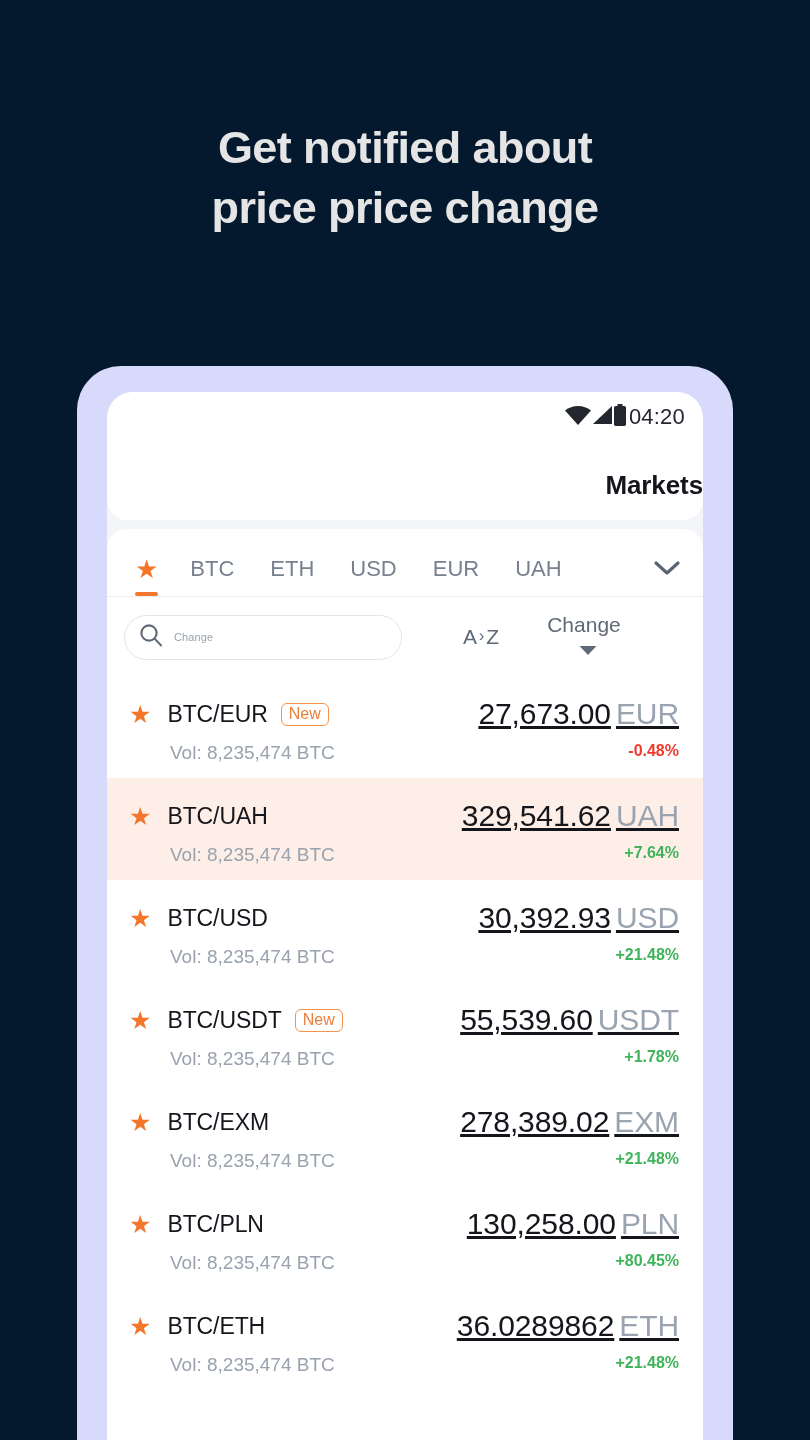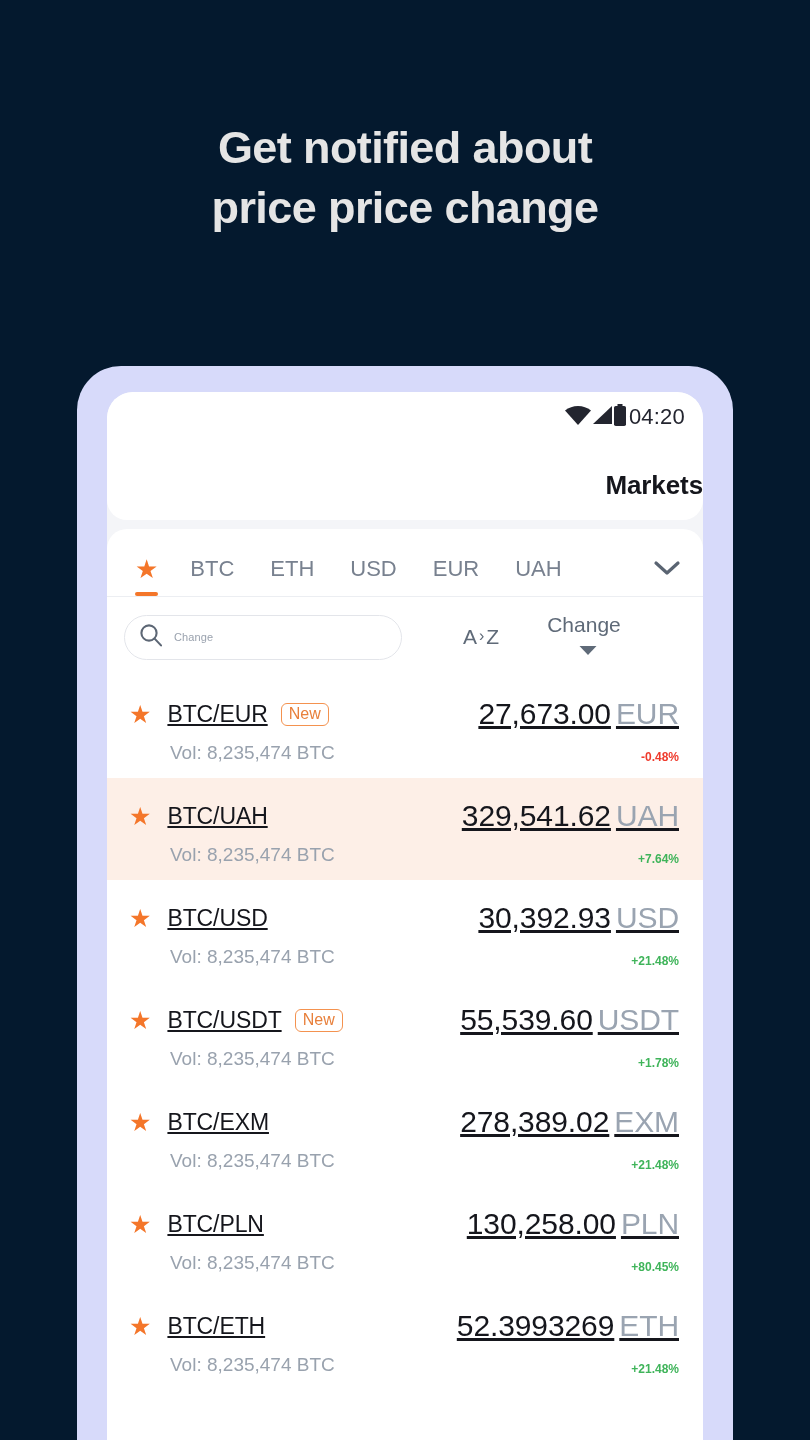--- a/index.html
+++ b/index.html
@@ -224,21 +224,20 @@
     color: #f4762a;
     font-size: 25px;
     line-height: 1;
     flex: 0 0 auto;
   }
   .pair-name {
     font-size: 23px;
     color: #15161c;
     margin-left: 16px;
     letter-spacing: -0.1px;
-    text-decoration: underline;
   }
   .new-badge {
     margin-left: 13px;
     border: 1px solid #f4924f;
     color: #e8803c;
     font-size: 16px;
     border-radius: 6px;
     padding: 2px 7px 3px;
     line-height: 1;
     letter-spacing: 0.1px;
@@ -250,31 +249,31 @@
     letter-spacing: -0.1px;
     white-space: nowrap;
     text-decoration: underline;
   }
   .price-cur {
     color: #9aa4b1;
     margin-left: 5px;
   }
   .row-bottom {
     display: flex;
-    align-items: flex-end;
+    align-items: flex-start;
     padding-top: 11px;
   }
   .vol-text {
     font-size: 19px;
     color: #99a2ae;
     margin-left: 41px;
   }
   .change-text {
     margin-left: auto;
-    font-size: 12px;
+    font-size: 16px;
     font-weight: bold;
     white-space: nowrap;
   }
   .change-up { color: #3fb45a; }
   .change-down { color: #ef3b2d; }
 </style>
 </head>
 <body>
 
 <div id="promo-headline">
@@ -428,21 +427,21 @@
           <div class="row-bottom">
             <span class="vol-text">Vol: 8,235,474 BTC</span>
             <span class="change-text change-up">+80.45%</span>
           </div>
         </div>
 
         <div class="market-row">
           <div class="row-top">
             <span class="row-star">★</span>
             <span class="pair-name">BTC/ETH</span>
-            <span class="price-wrap"><span>52.3993269</span><span class="price-cur">ETH</span></span>
+            <span class="price-wrap"><span>36.0289862</span><span class="price-cur">ETH</span></span>
           </div>
           <div class="row-bottom">
             <span class="vol-text">Vol: 8,235,474 BTC</span>
             <span class="change-text change-up">+21.48%</span>
           </div>
         </div>
 
       </div>
     </div>
 

